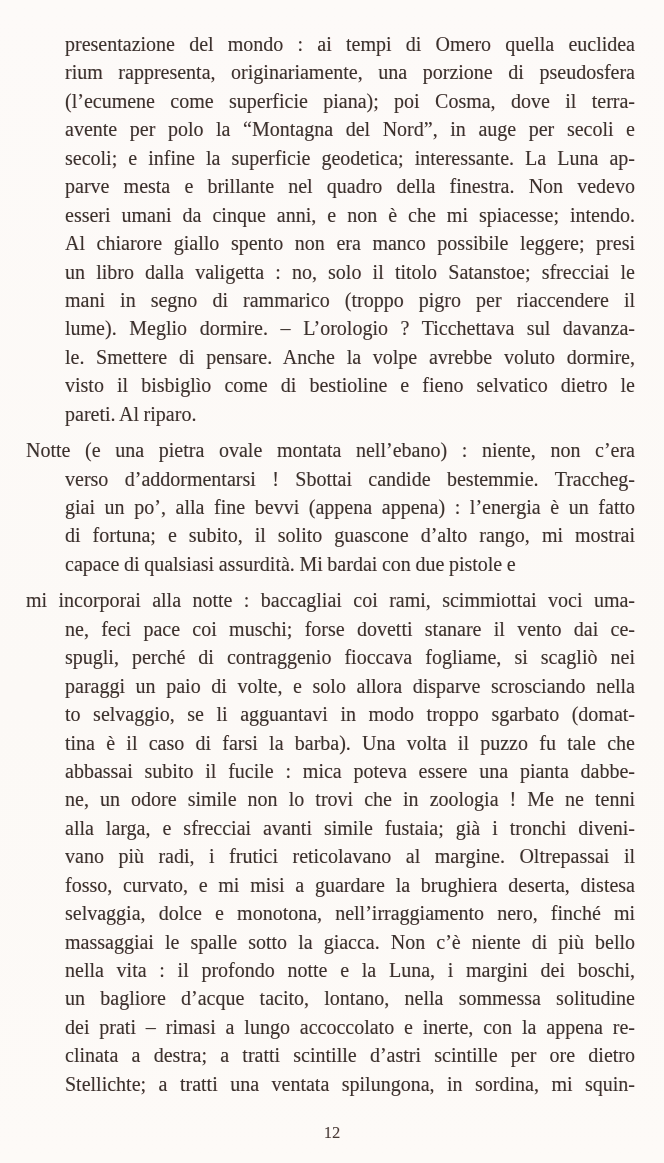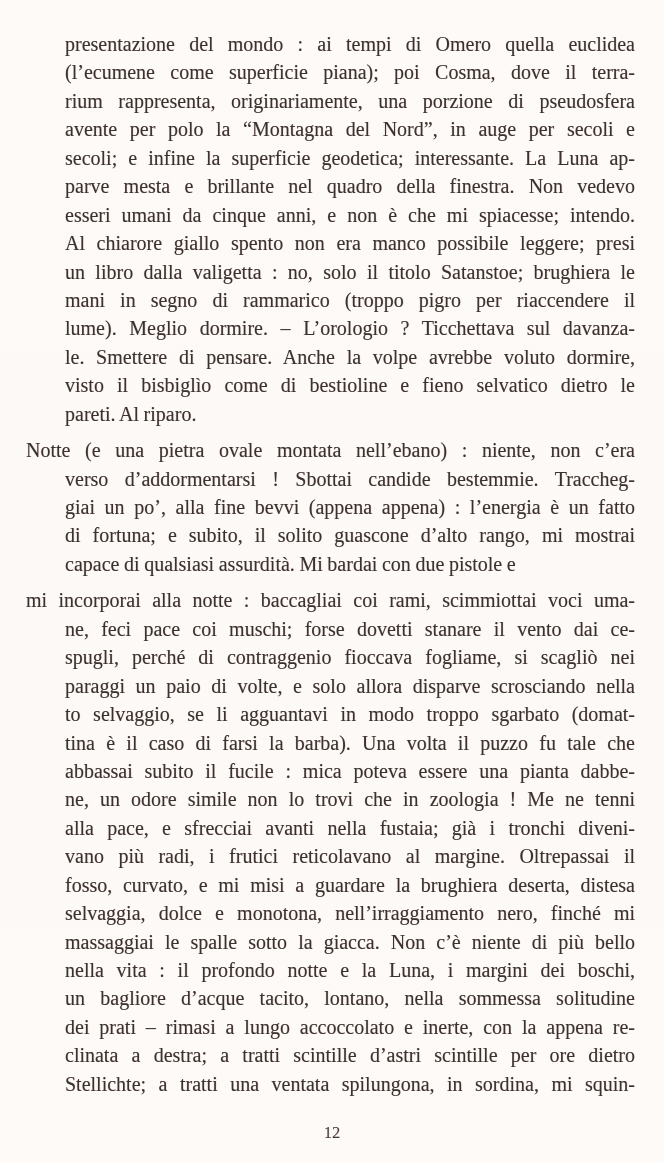--- a/index.html
+++ b/index.html
@@ -36,28 +36,28 @@
     font-family:Liberation Serif, serif;
   }
 </style>
 </head>
 <body>
 
 <div class="page" style="color: rgb(58, 50, 45);">
   <div class="textblock">
       <div class="para">
         <div class="line"><span class="">presentazione del mondo : ai tempi di Omero quella euclidea</span></div>
+        <div class="line"><span class="">rium rappresenta, originariamente, una porzione di pseudosfera</span></div>
         <div class="line"><span class="">(l’ecumene come superficie piana); poi Cosma, dove il terra-</span></div>
-        <div class="line"><span class="">rium rappresenta, originariamente, una porzione di pseudosfera</span></div>
         <div class="line"><span class="">avente per polo la “Montagna del Nord”, in auge per secoli e</span></div>
         <div class="line"><span class="">secoli; e infine la superficie geodetica; interessante. La Luna ap-</span></div>
         <div class="line"><span class="">parve mesta e brillante nel quadro della finestra. Non vedevo</span></div>
         <div class="line"><span class="">esseri umani da cinque anni, e non è che mi spiacesse; intendo.</span></div>
         <div class="line"><span class="">Al chiarore giallo spento non era manco possibile leggere; presi</span></div>
-        <div class="line"><span class="">un libro dalla valigetta : no, solo il titolo </span><span class="it">Satanstoe</span><span class="">; brughiera le</span></div>
+        <div class="line"><span class="">un libro dalla valigetta : no, solo il titolo </span><span class="it">Satanstoe</span><span class="">; sfrecciai le</span></div>
         <div class="line"><span class="">mani in segno di rammarico (troppo pigro per riaccendere il</span></div>
         <div class="line"><span class="">lume). Meglio dormire. – L’orologio ? Ticchettava sul davanza-</span></div>
         <div class="line"><span class="">le. Smettere di pensare. Anche la volpe avrebbe voluto dormire,</span></div>
         <div class="line"><span class="">visto il bisbiglìo come di bestioline e fieno selvatico dietro le</span></div>
         <div class="line last"><span class="">pareti. Al riparo.</span></div>
       </div>
       <div class="para">
         <div class="line hang"><span class="it">Notte</span><span class=""> (e una pietra ovale montata nell’ebano) : niente, non c’era</span></div>
         <div class="line"><span class="">verso d’addormentarsi ! Sbottai candide bestemmie. Traccheg-</span></div>
         <div class="line"><span class="">giai un po’, alla fine bevvi (appena appena) : l’energia è un fatto</span></div>
@@ -66,21 +66,21 @@
       </div>
       <div class="para">
         <div class="line hang"><span class="it">mi incorporai alla notte :</span><span class=""> baccagliai coi rami, scimmiottai voci uma-</span></div>
         <div class="line"><span class="">ne, feci pace coi muschi; forse dovetti stanare il vento dai ce-</span></div>
         <div class="line"><span class="">spugli, perché di contraggenio fioccava fogliame, si scagliò nei</span></div>
         <div class="line"><span class="">paraggi un paio di volte, e solo allora disparve scrosciando nella</span></div>
         <div class="line"><span class="">to selvaggio, se li agguantavi in modo troppo sgarbato (domat-</span></div>
         <div class="line"><span class="">tina è il caso di farsi la barba). Una volta il puzzo fu tale che</span></div>
         <div class="line"><span class="">abbassai subito il fucile : mica poteva essere una pianta dabbe-</span></div>
         <div class="line"><span class="">ne, un odore simile non lo trovi che in zoologia ! Me ne tenni</span></div>
-        <div class="line"><span class="">alla pace, e sfrecciai avanti nella fustaia; già i tronchi diveni-</span></div>
+        <div class="line"><span class="">alla larga, e sfrecciai avanti simile fustaia; già i tronchi diveni-</span></div>
         <div class="line"><span class="">vano più radi, i frutici reticolavano al margine. Oltrepassai il</span></div>
         <div class="line"><span class="">fosso, curvato, e mi misi a guardare la brughiera deserta, distesa</span></div>
         <div class="line"><span class="">selvaggia, dolce e monotona, nell’irraggiamento nero, finché mi</span></div>
         <div class="line"><span class="">massaggiai le spalle sotto la giacca. Non c’è niente di più bello</span></div>
         <div class="line"><span class="">nella vita : il profondo notte e la Luna, i margini dei boschi,</span></div>
         <div class="line"><span class="">un bagliore d’acque tacito, lontano, nella sommessa solitudine</span></div>
         <div class="line"><span class="">dei prati – rimasi a lungo accoccolato e inerte, con la appena re-</span></div>
         <div class="line"><span class="">clinata a destra; a tratti scintille d’astri scintille per ore dietro</span></div>
         <div class="line"><span class="">Stellichte; a tratti una ventata spilungona, in sordina, mi squin-</span></div>
       </div>

